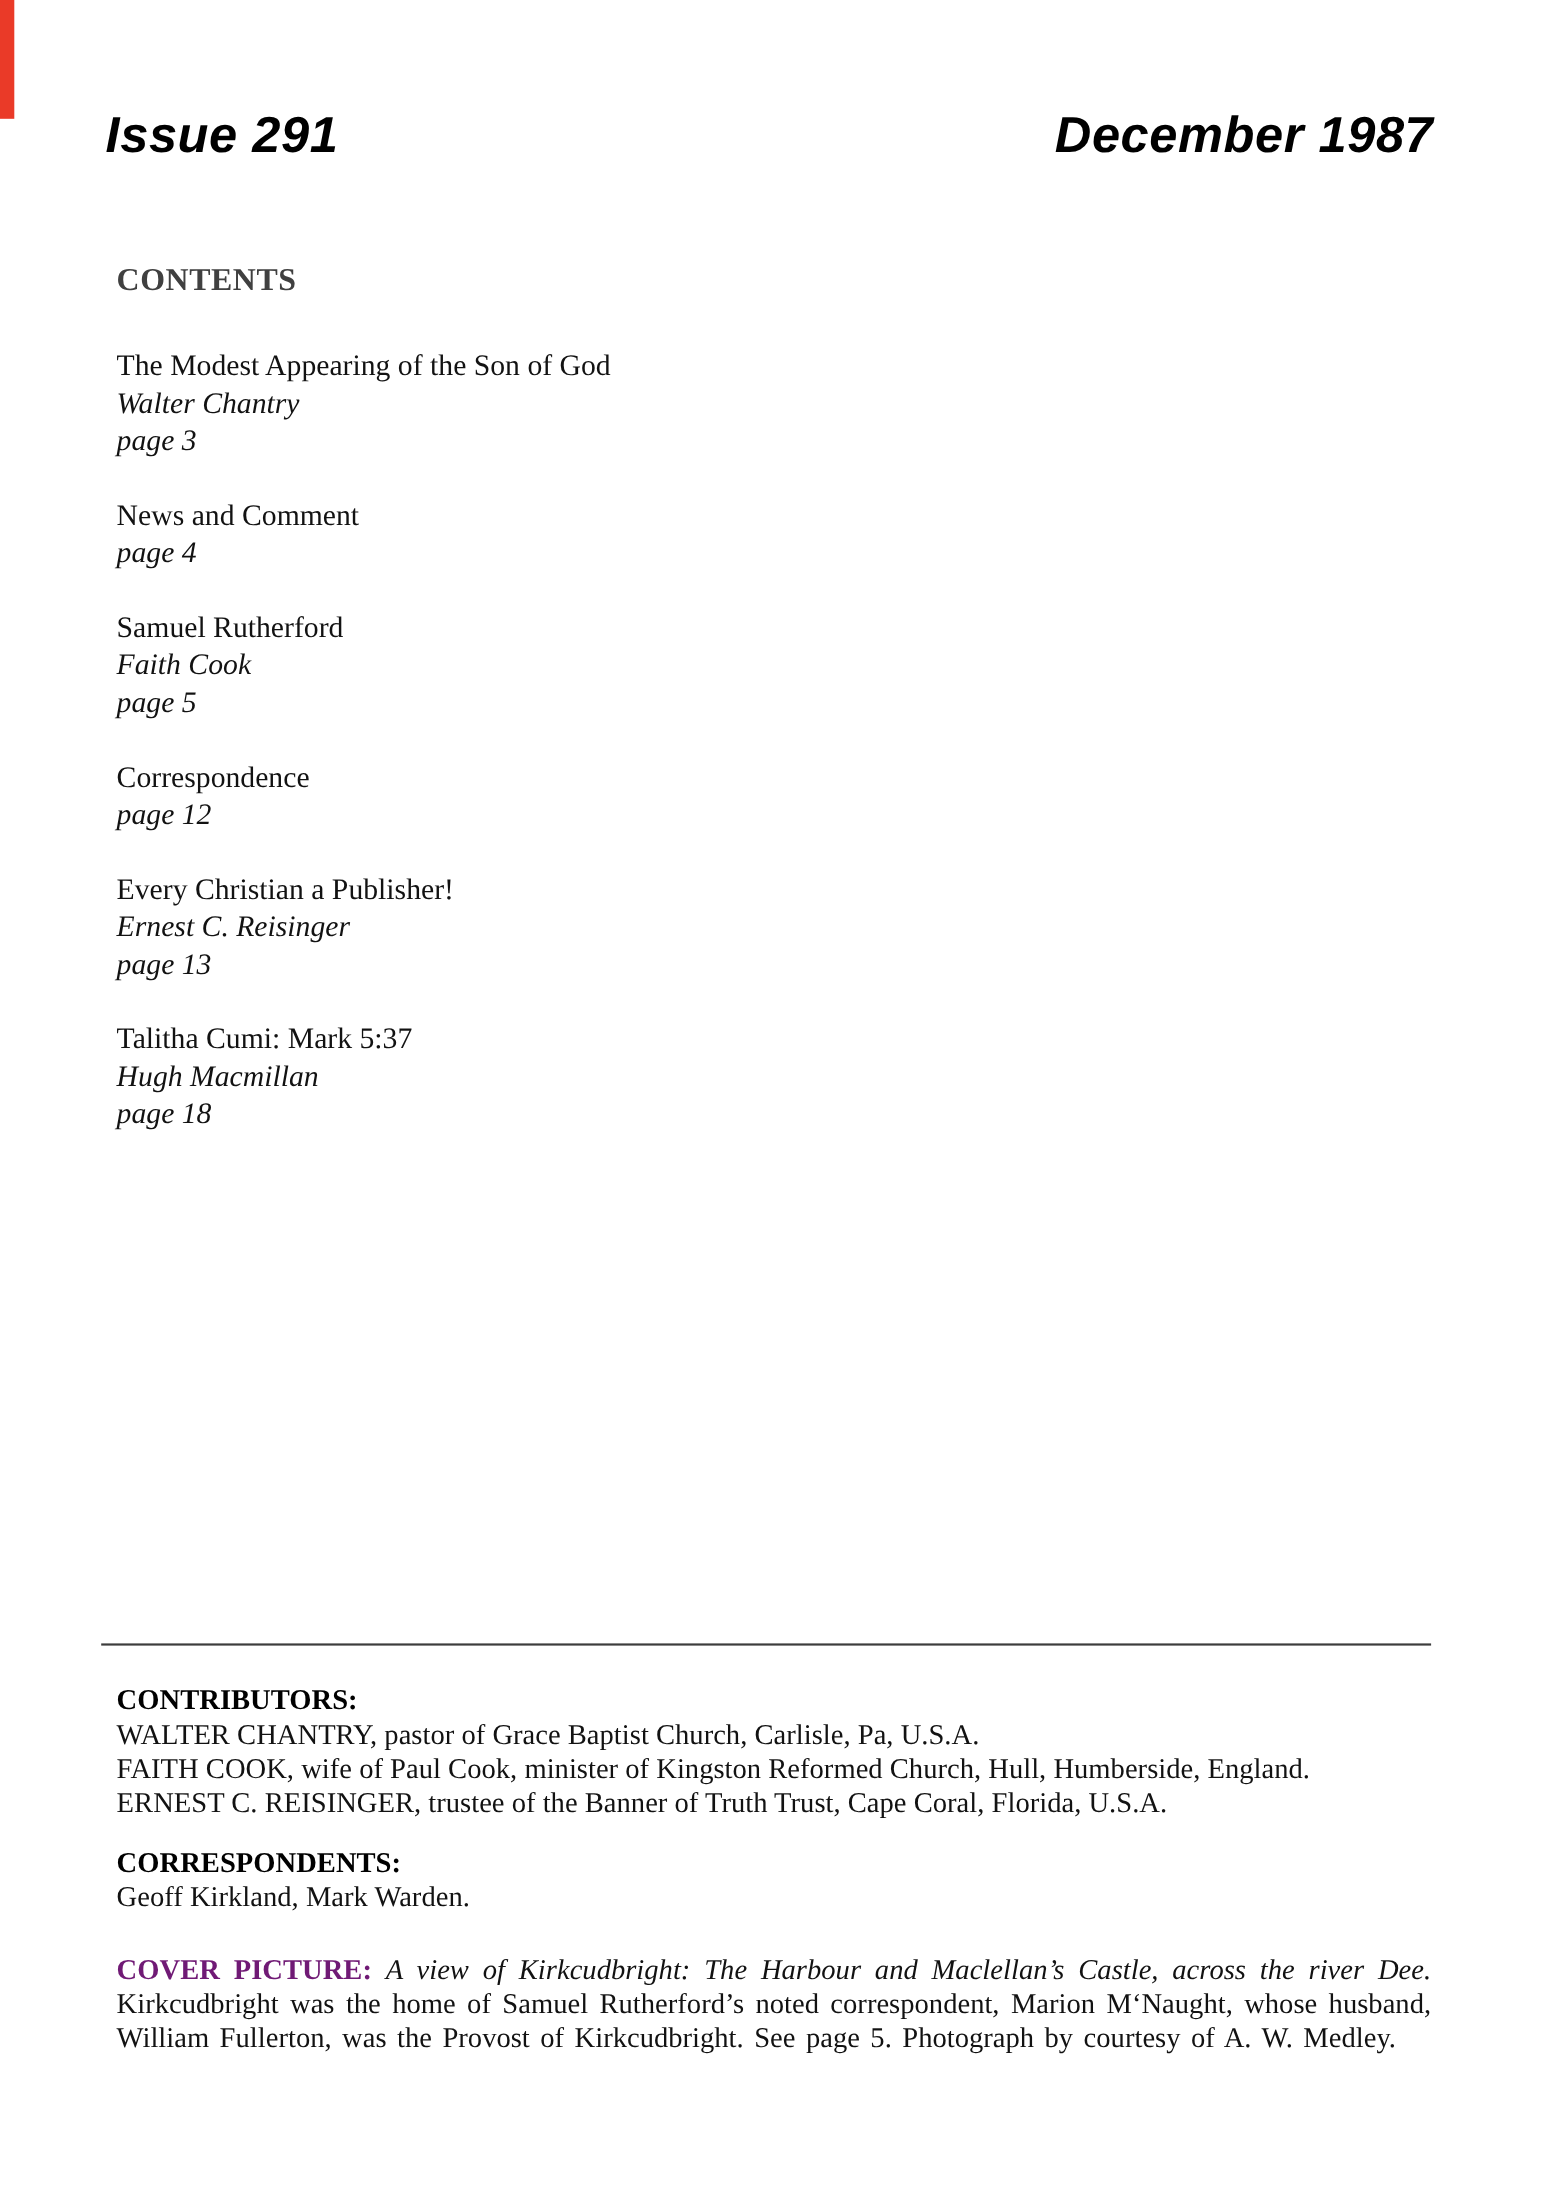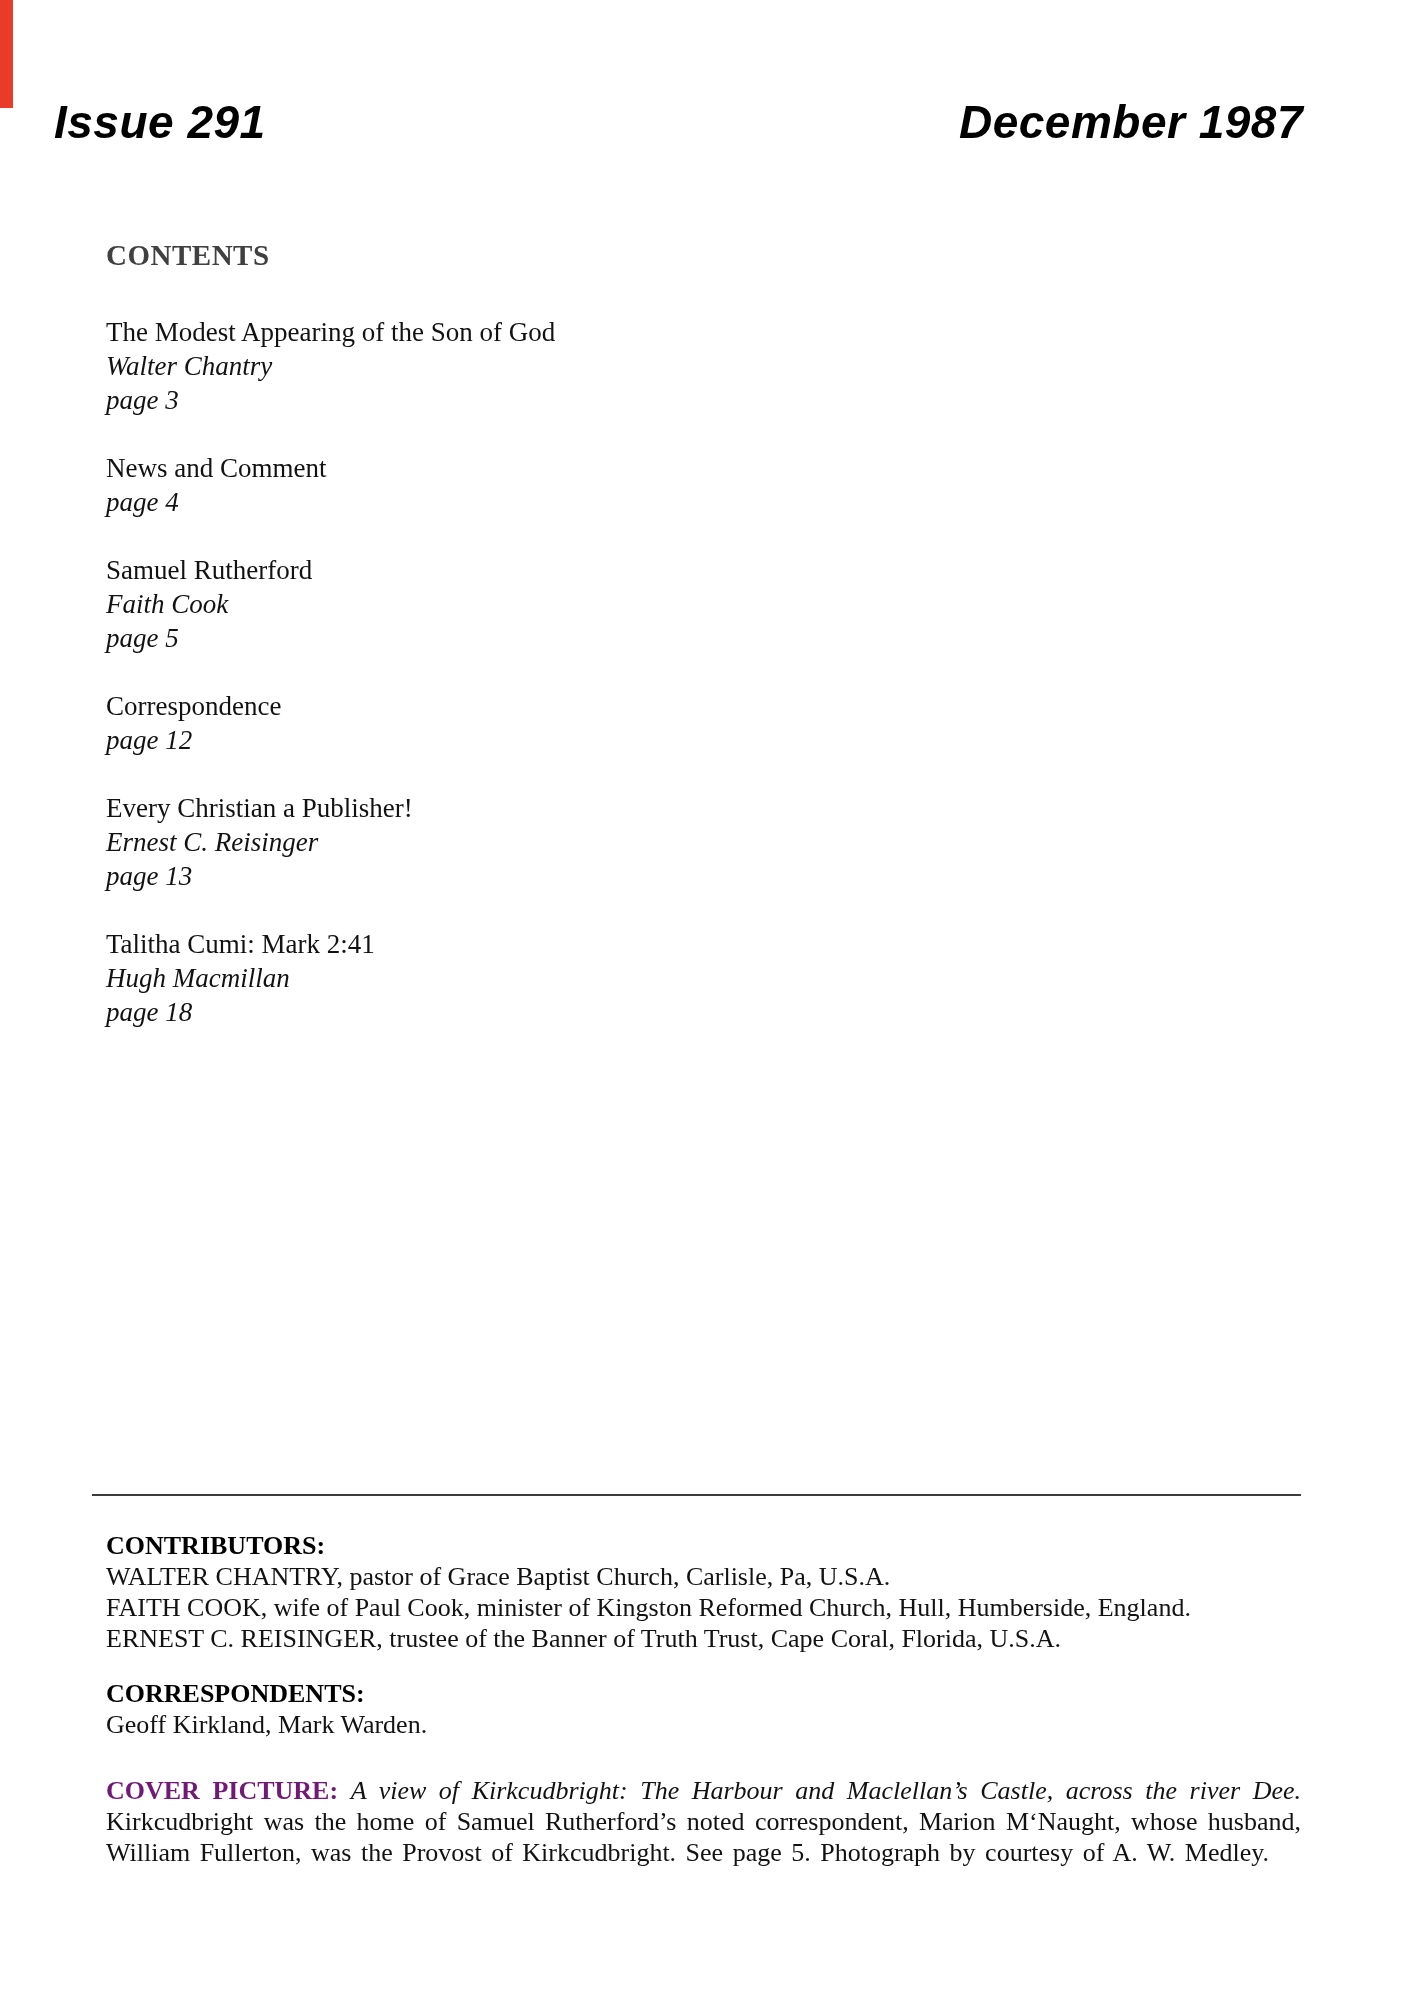--- a/index.html
+++ b/index.html
@@ -16,21 +16,21 @@
   .red-mark {
     position: absolute;
     left: 0; top: 0;
     width: 13px; height: 108px;
     background: #ea3a28;
   }
   .header {
     display: flex;
     justify-content: space-between;
     align-items: baseline;
-    margin: 98px 111px 0 54px;
+    margin: 98px 111px 0 96px;
     font-family: "Liberation Sans", sans-serif;
     font-weight: bold;
     font-style: italic;
     font-size: 46px;
     line-height: 48px;
     color: #000000;
     letter-spacing: 0.5px;
   }
   .contents-heading {
     margin: 92px 0 0 106px;
@@ -114,21 +114,21 @@
       <div class="toc-page">page 12</div>
     </div>
 
     <div class="toc-item">
       <div class="toc-title">Every Christian a Publisher!</div>
       <div class="toc-author">Ernest C. Reisinger</div>
       <div class="toc-page">page 13</div>
     </div>
 
     <div class="toc-item">
-      <div class="toc-title">Talitha Cumi: Mark 2:41</div>
+      <div class="toc-title">Talitha Cumi: Mark 5:37</div>
       <div class="toc-author">Hugh Macmillan</div>
       <div class="toc-page">page 18</div>
     </div>
 
   </div>
 
   <div class="bottom">
 
     <hr class="rule">
 

